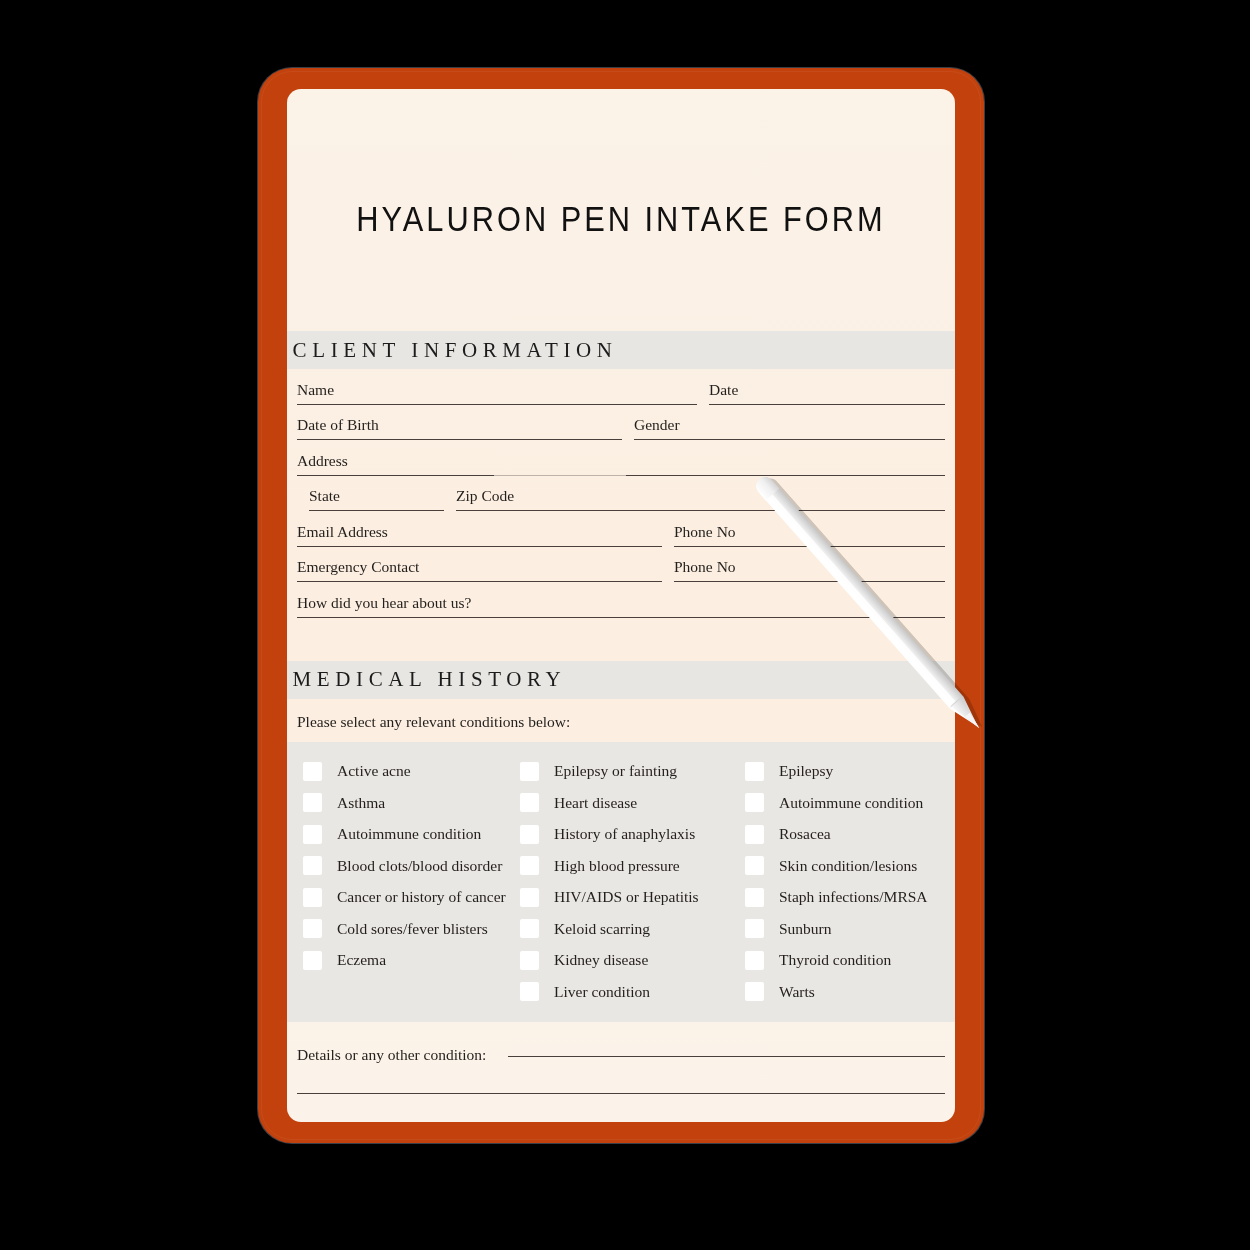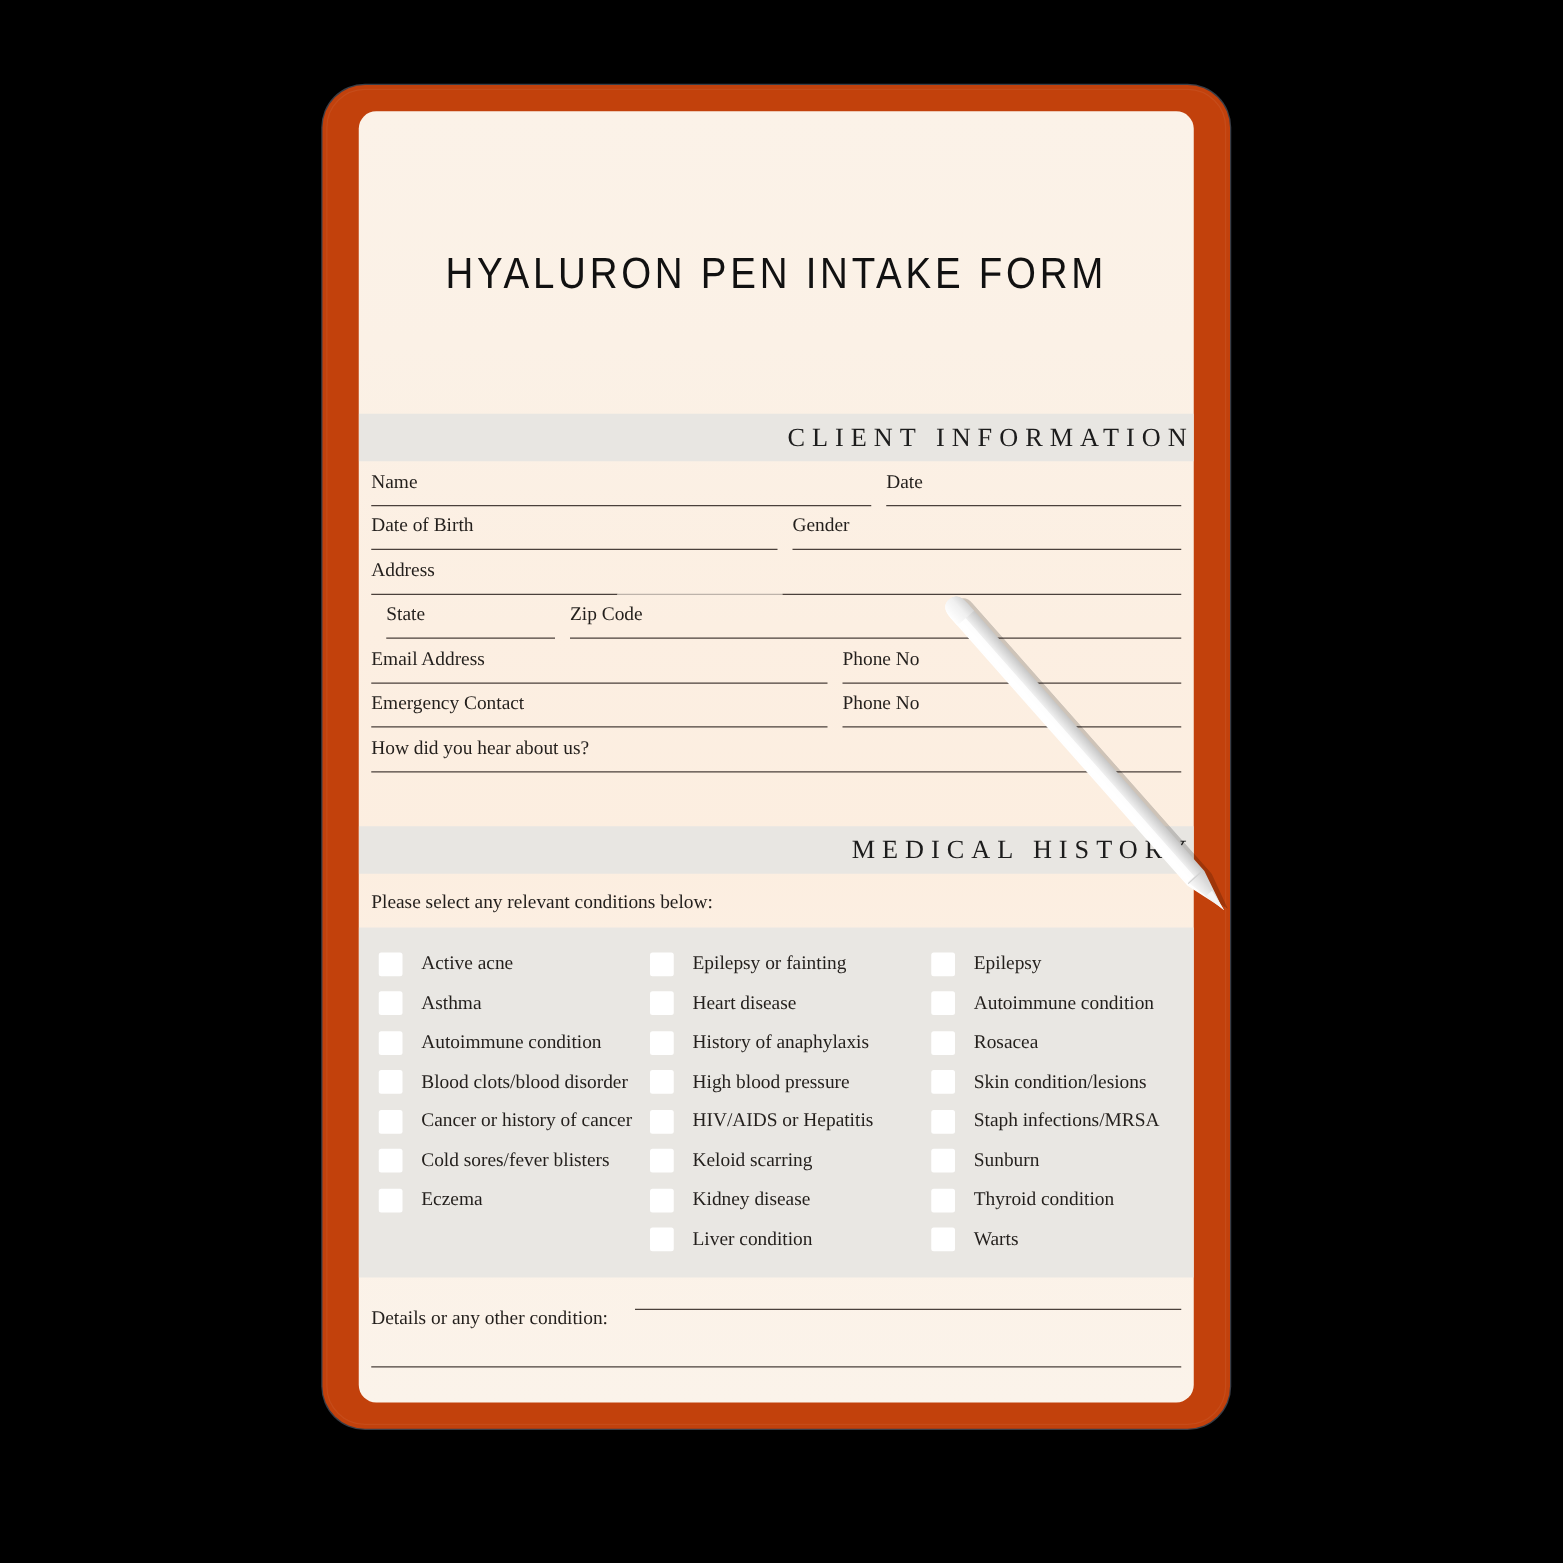--- a/index.html
+++ b/index.html
@@ -65,21 +65,21 @@
     white-space: nowrap;
   }
 
   
   .band {
     margin-top: 92px;
     height: 38px;
     background: #e8e6e2;
     display: flex;
     align-items: center;
-    justify-content: flex-end;
+    justify-content: flex-start;
   }
   .band-text {
     font-family: "Liberation Serif", "DejaVu Serif", serif;
     font-size: 21px;
     letter-spacing: 5.6px;
     color: #1c1c1c;
     text-indent: 5.6px;
   }
   .band.medical { margin-top: 43px; }
 
@@ -87,21 +87,21 @@
   .form-area { padding: 0 10px 0 10px; }
 
   .row {
     display: flex;
     align-items: flex-end;
     height: 35.5px;
   }
   .field {
     position: relative;
     display: flex;
-    align-items: flex-start;
+    align-items: center;
     border-bottom: 1.4px solid #4a403b;
     height: 26px;
     padding-bottom: 1px;
     margin-top: 44px;
   }
   .field.light { border-bottom-color: #bdb3aa; }
   .field-label {
     font-size: 15.5px;
     line-height: 1;
     color: #231f1c;
@@ -152,21 +152,21 @@
     font-size: 15.5px;
     color: #231f1c;
     white-space: nowrap;
   }
 
   
   .details-row {
     margin-top: 24px;
     padding: 0 10px;
     display: flex;
-    align-items: flex-start;
+    align-items: center;
   }
   .details-label {
     font-size: 15.5px;
     color: #231f1c;
     white-space: nowrap;
     padding-bottom: 2px;
   }
   .details-line {
     flex: 1;
     margin-left: 22px;

